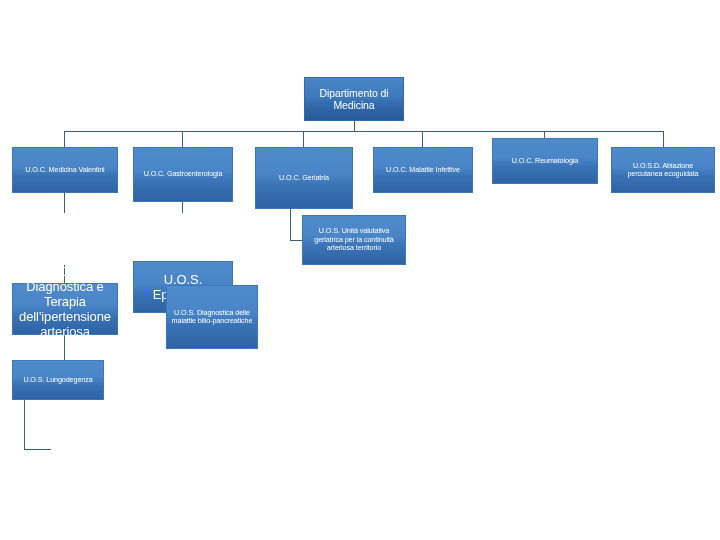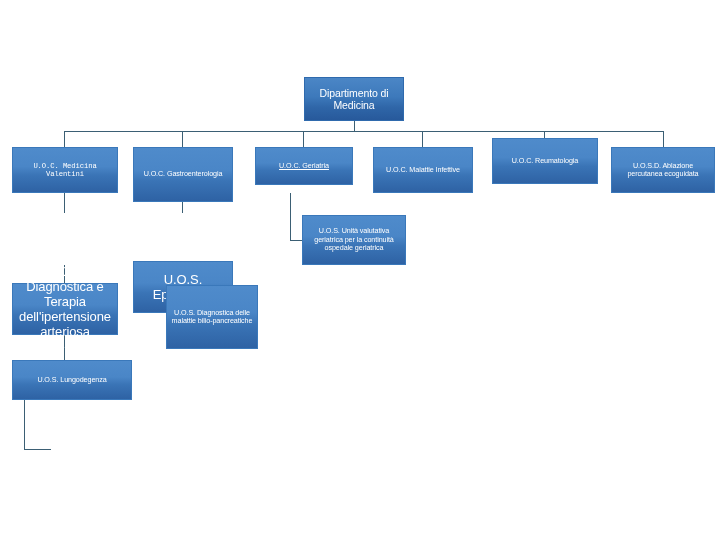--- a/index.html
+++ b/index.html
@@ -79,51 +79,51 @@
   <div class="conn conn-v" style="left:144px; top:265px; height:43px;"></div>
   <div class="conn conn-h" style="left:144px; top:308px; width:22px;"></div>
 
   <div class="conn conn-v" style="left:290px; top:193px; height:47px;"></div>
   <div class="conn conn-h" style="left:290px; top:240px; width:12px;"></div>
 
   <div class="node node-root" style="left:304px; top:77px; width:100px; height:44px; font-size:10.5px;">
     <span class="node-label">Dipartimento di Medicina</span>
   </div>
 
-  <div class="node" style="left:12px; top:147px; width:106px; height:46px; font-size:7.2px;font-family:Liberation Mono, monospace;">
+  <div class="node" style="left:12px; top:147px; width:106px; height:46px; font-size:7.2px;">
     <span class="node-label">U.O.C. Medicina Valentini</span>
   </div>
   <div class="node" style="left:133px; top:147px; width:100px; height:55px; font-size:7.2px;">
     <span class="node-label">U.O.C. Gastroenterologia</span>
   </div>
-  <div class="node" style="left:255px; top:147px; width:98px; height:38px; font-size:7.2px;text-decoration:underline;">
+  <div class="node" style="left:255px; top:147px; width:98px; height:62px; font-size:7.2px;">
     <span class="node-label">U.O.C. Geriatria</span>
   </div>
   <div class="node" style="left:373px; top:147px; width:100px; height:46px; font-size:7.2px;">
     <span class="node-label">U.O.C. Malattie Infettive</span>
   </div>
   <div class="node" style="left:492px; top:138px; width:106px; height:46px; font-size:7.2px;">
     <span class="node-label">U.O.C. Reumatologia</span>
   </div>
   <div class="node" style="left:611px; top:147px; width:104px; height:46px; font-size:7.2px;justify-content:center;">
     <span class="node-label">U.O.S.D. Ablazione percutanea ecoguidata</span>
   </div>
 
   <div class="node" style="left:133px; top:213px; width:100px; height:52px; font-size:13px;margin-top:48px;">
     <span class="node-label">U.O.S. Epatologia</span>
   </div>
   <div class="node" style="left:302px; top:215px; width:104px; height:50px; font-size:7.2px;">
-    <span class="node-label">U.O.S. Unità valutativa geriatrica per la continuità ospedale geriatrica</span>
+    <span class="node-label">U.O.S. Unità valutativa geriatrica per la continuità arteriosa territorio</span>
   </div>
 
   <div class="node" style="left:12px; top:283px; width:106px; height:52px; font-size:13px;">
     <span class="node-label">U.O.S. Diagnostica e Terapia dell'ipertensione arteriosa sistemica</span>
   </div>
   <div class="node" style="left:166px; top:285px; width:92px; height:64px; font-size:7.2px;justify-content:flex-end;">
     <span class="node-label">U.O.S. Diagnostica delle malattie bilio-pancreatiche</span>
   </div>
 
-  <div class="node" style="left:12px; top:360px; width:120px; height:40px; font-size:7.2px;">
+  <div class="node" style="left:12px; top:360px; width:92px; height:40px; font-size:7.2px;">
     <span class="node-label">U.O.S. Lungodegenza</span>
   </div>
 
 
 </div>
 
 </body></html>

